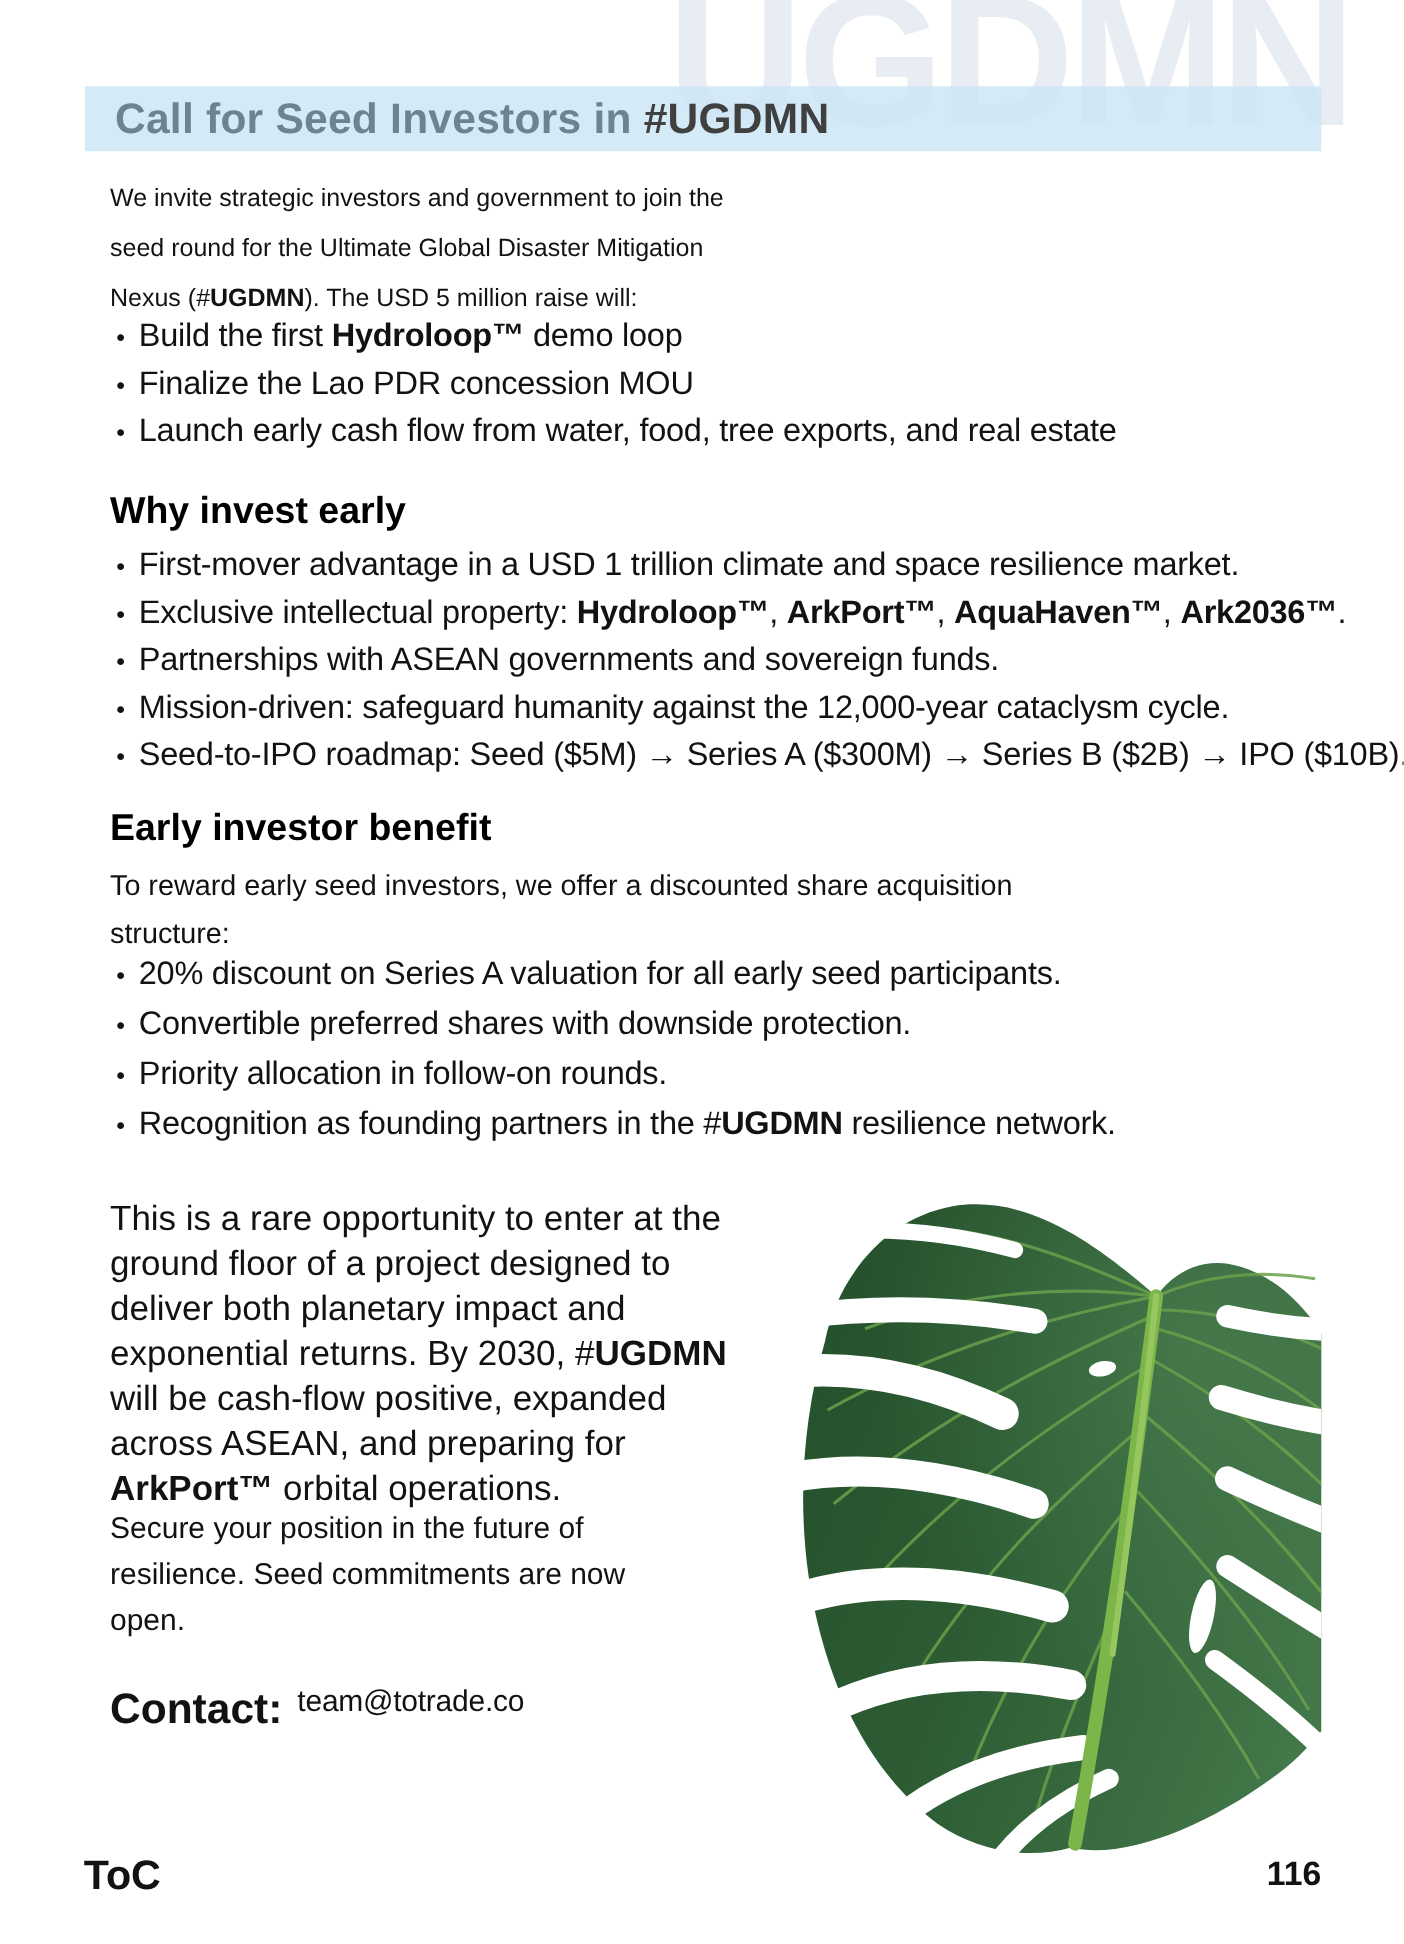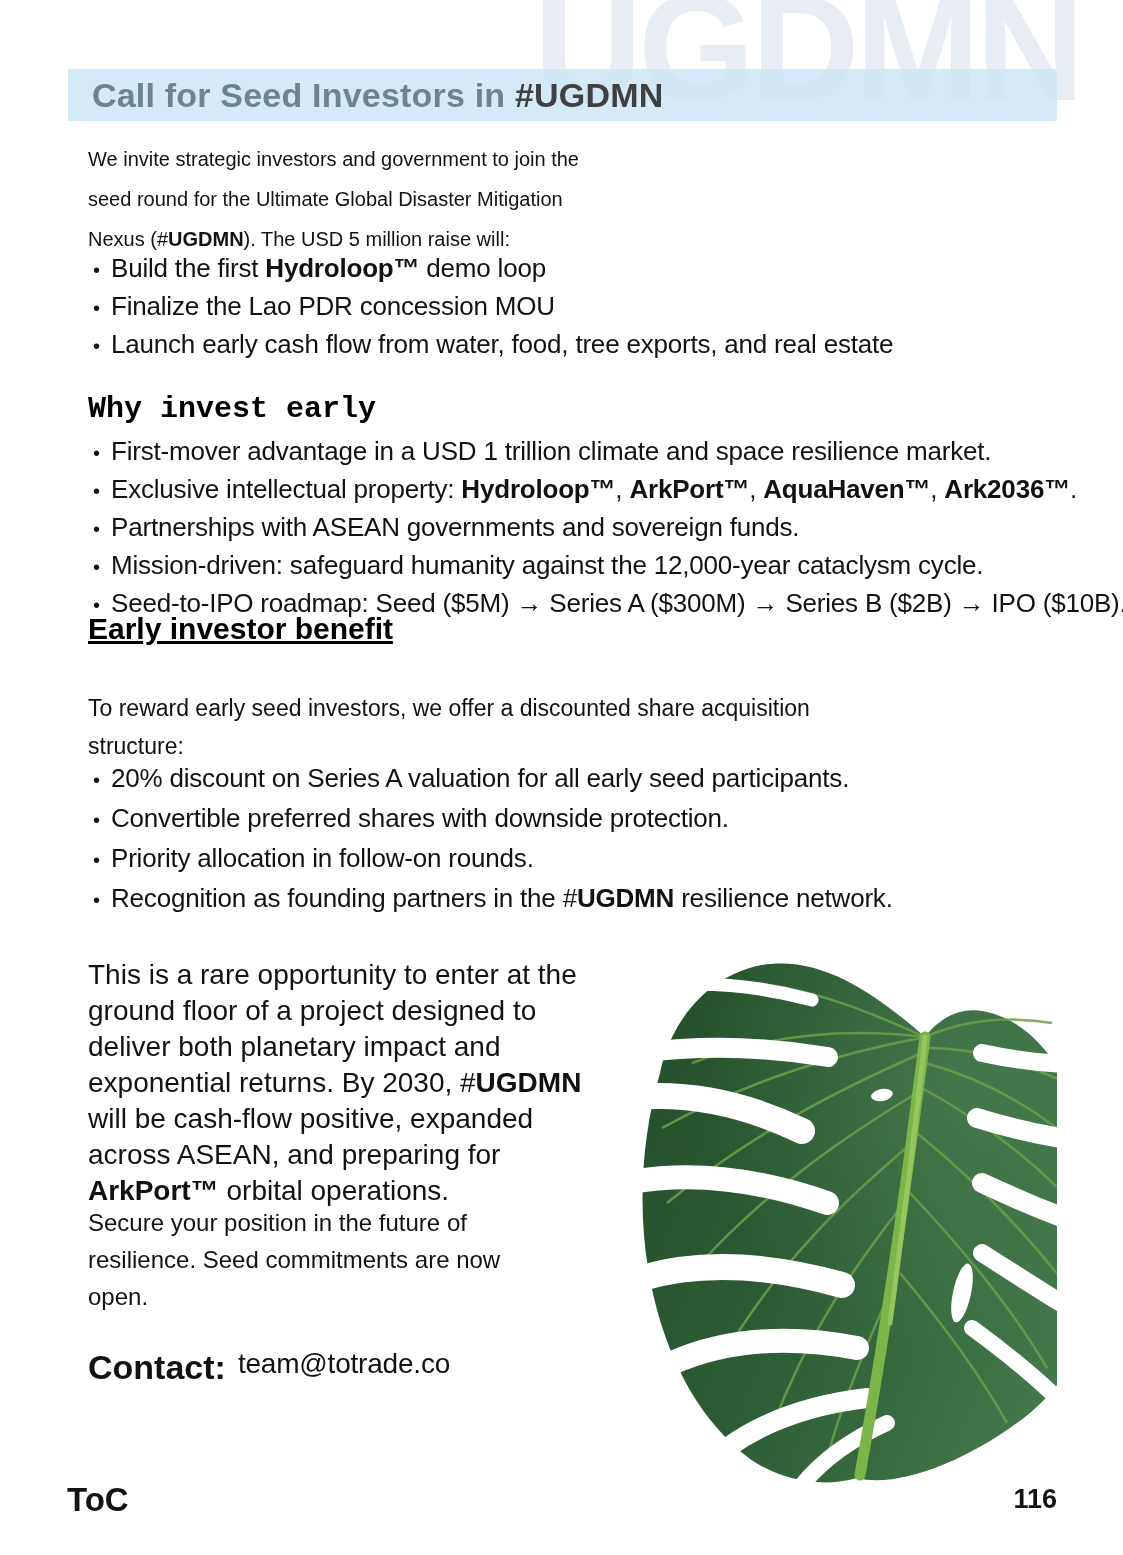--- a/index.html
+++ b/index.html
@@ -29,30 +29,30 @@
   .abs{position:absolute;left:88px;z-index:3;}
   .intro{top:139px;font-size:20px;line-height:40px;}
   .list{display:block;}
   .li{display:flex;align-items:baseline;}
   .dot{font-size:20px;margin:0 11px 0 5px;color:#121212;}
   .li-text{font-size:26px;letter-spacing:-0.2px;white-space:nowrap;}
   .lh38 .li{height:38px;}
   .lh40 .li{height:40px;}
   .list-raise{top:253px;}
   .h2{font-weight:bold;font-size:30px;color:#000;white-space:nowrap;}
-  .h2-why{top:392px;font-family:Liberation Mono, monospace;}
+  .h2-why{top:392px;}
   .list-why{top:436px;}
-  .h2-benefit{top:612px;text-decoration:underline;}
+  .h2-benefit{top:646px;}
   .benefit-intro{top:689px;font-size:23px;line-height:38px;}
   .list-benefit{top:763px;}
   .closing-1{top:933px;width:580px;font-size:28px;line-height:36px;margin-top:24px;}
   .closing-2{top:1204px;width:580px;font-size:24px;line-height:37px;}
   .contact{top:1348px;display:flex;align-items:flex-start;}
   .contact-label{font-size:34px;font-weight:bold;}
-  .contact-email{font-size:28px;margin-left:12px;letter-spacing:-0.2px;}
+  .contact-email{font-size:24px;margin-left:12px;letter-spacing:-0.2px;}
   .footer-toc{left:67px;top:1481px;font-size:33px;font-weight:bold;cursor:pointer;}
   .page-num{left:auto;right:66px;top:1484px;font-size:27px;font-weight:bold;}
   .leaf-box{
     position:absolute;left:632px;top:903px;width:425px;height:584px;
     overflow:hidden;z-index:1;
   }
   b{font-weight:bold;}
 </style>
 </head>
 <body>

